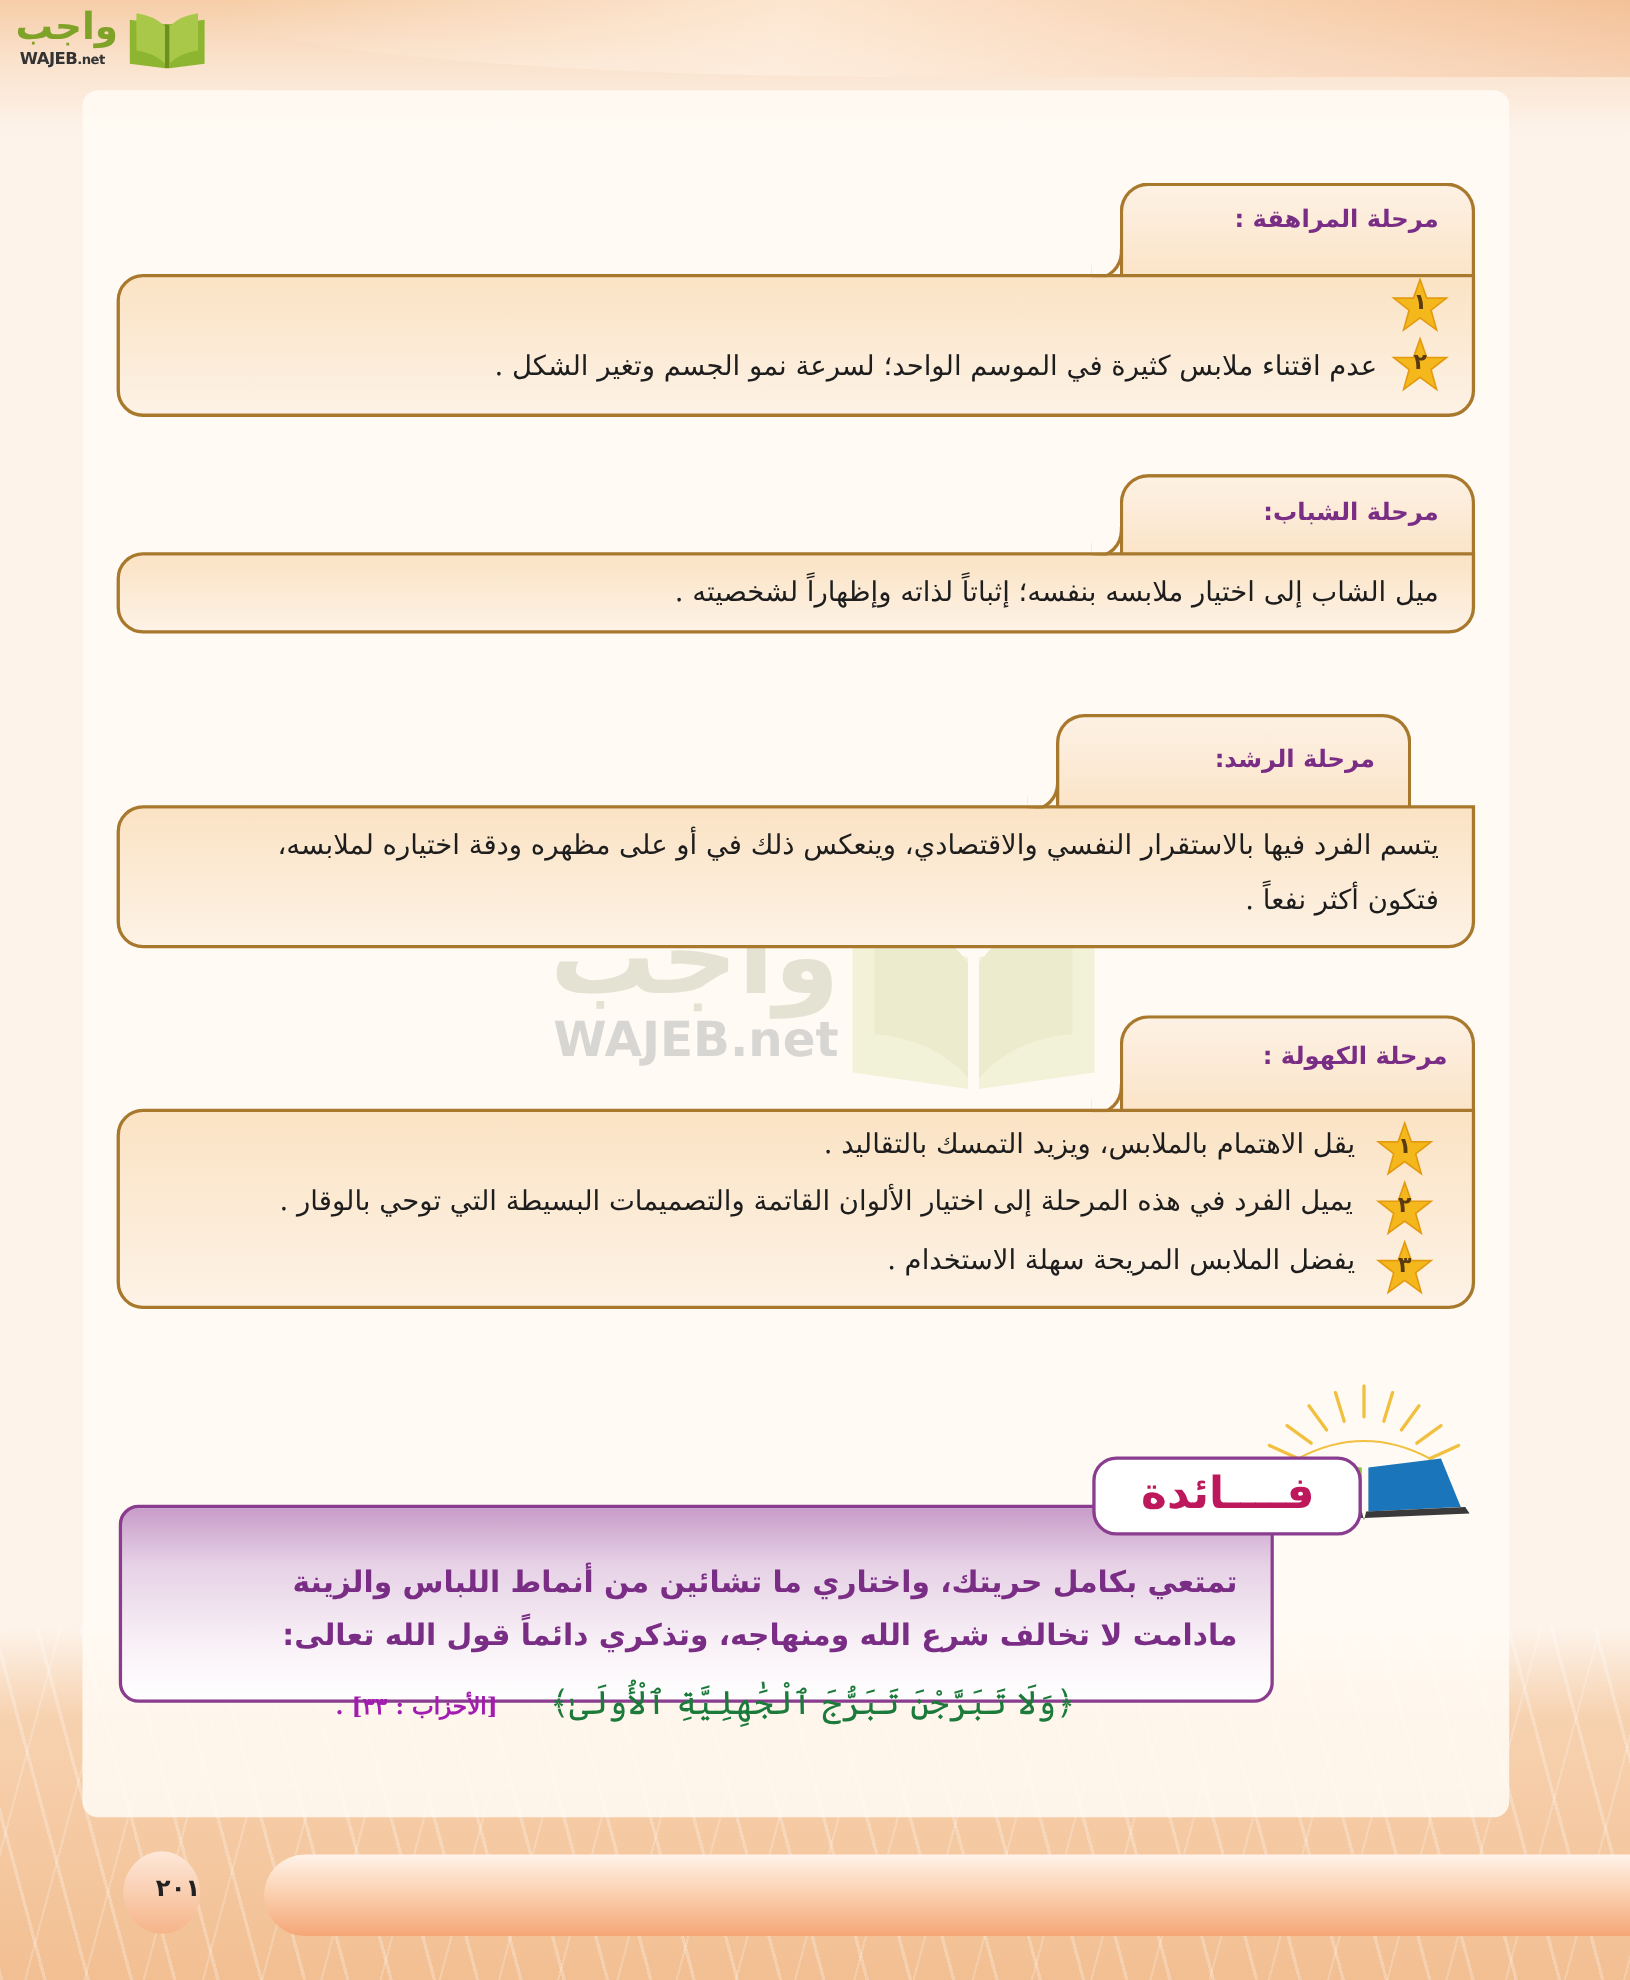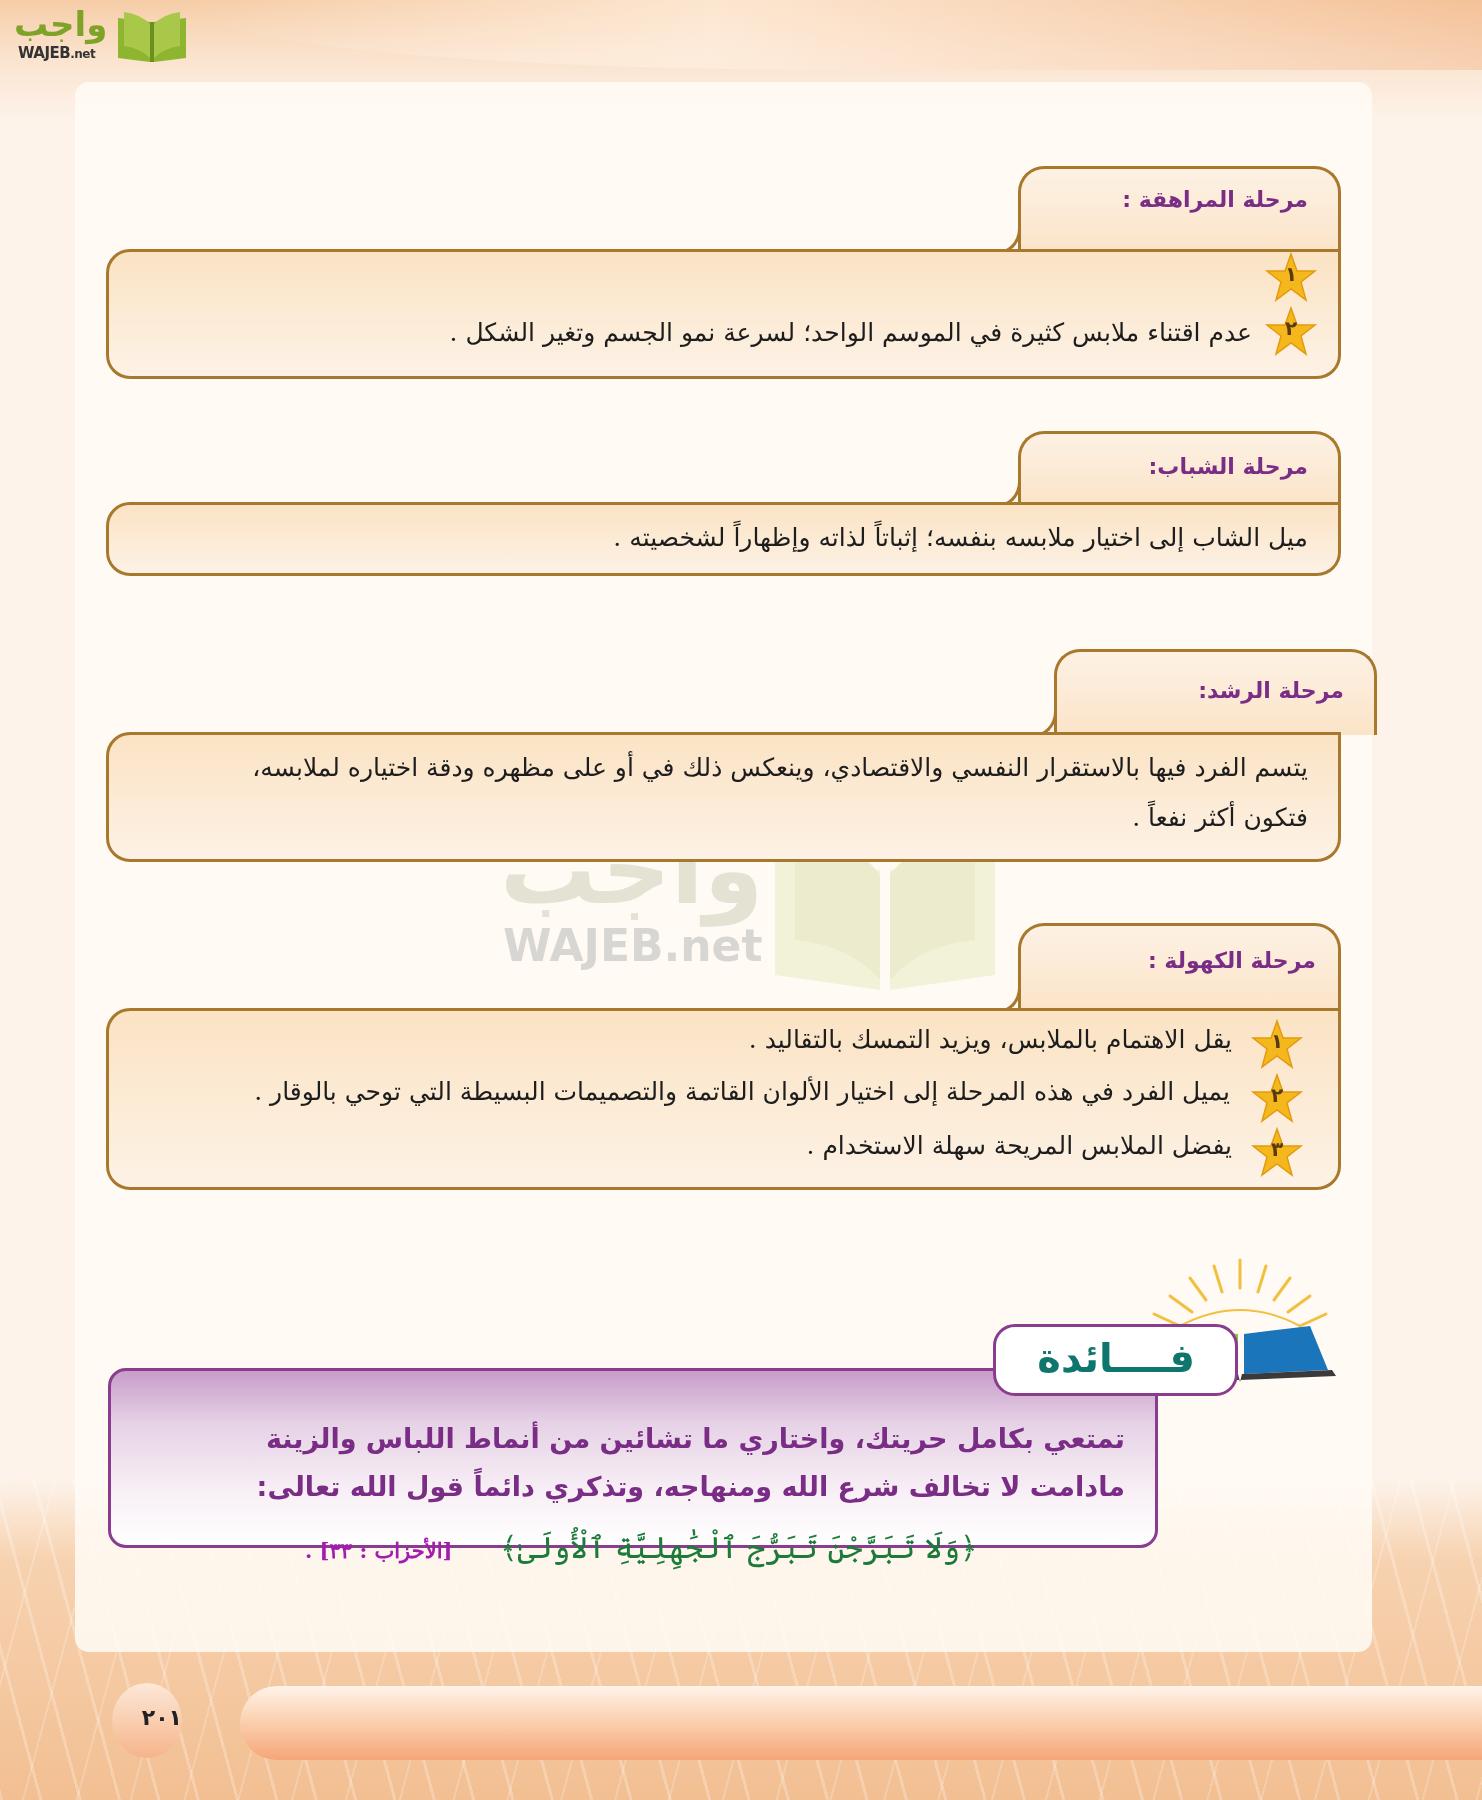--- a/index.html
+++ b/index.html
@@ -80,21 +80,21 @@
     background: linear-gradient(180deg, #c89cc9 0%, #e6d2e6 30%, #f8f0f6 70%, #ffffff 100%);
     border: 3px solid #8a3c8f;
     border-radius: 18px;
   }
   .fa-tab {
     position: absolute; left: 993px; top: 1324px; width: 245px; height: 72px;
     background: #ffffff;
     border: 3px solid #8a3c8f; border-radius: 22px;
   }
   .fa-tab .t {
-    position: absolute; right: 40px; top: 8px; font-size: 40px; font-weight: bold; color: #0f766e;
+    position: absolute; right: 40px; top: 8px; font-size: 40px; font-weight: bold; color: #be185d;
     direction: rtl; letter-spacing: 2px;
   }
   .fa-line {
     position: absolute; right: 30px; direction: rtl; white-space: nowrap;
     font-size: 27px; font-weight: bold; color: #7a2d85;
   }
   .verse {
     position: absolute; left: 500px; top: 1530px; direction: rtl; white-space: nowrap;
     font-family: "DejaVu Serif", serif; font-size: 30px; color: #1c7a3a;
   }
@@ -166,21 +166,21 @@
   <div class="line" style="top:66px; right:86px;">عدم اقتناء ملابس كثيرة في الموسم الواحد؛ لسرعة نمو الجسم وتغير الشكل .</div>
 </div>
 
 <div class="sec-tab" style="left:1018px; top:431px; width:323px; height:74px;">
   <span class="sec-title" style="top:20px;">مرحلة الشباب:</span>
 </div>
 <div class="sec-body" style="left:106px; top:502px; width:1235px; height:74px;">
   <div class="line" style="top:18px; right:30px;">ميل الشاب إلى اختيار ملابسه بنفسه؛ إثباتاً لذاته وإظهاراً لشخصيته .</div>
 </div>
 
-<div class="sec-tab" style="left:1054px; top:649px; width:323px; height:86px;">
+<div class="sec-tab" style="left:960px; top:649px; width:323px; height:86px;">
   <span class="sec-title" style="top:26px;">مرحلة الرشد:</span>
 </div>
 <div class="sec-body" style="left:106px; top:732px; width:1235px; height:130px;">
   <div class="line" style="top:18px; right:30px;">يتسم الفرد فيها بالاستقرار النفسي والاقتصادي، وينعكس ذلك في أو على مظهره ودقة اختياره لملابسه،</div>
   <div class="line" style="top:68px; right:30px;">فتكون أكثر نفعاً .</div>
 </div>
 
 <div class="sec-tab" style="left:1018px; top:923px; width:323px; height:88px;">
   <span class="sec-title" style="top:22px; right:22px;">مرحلة الكهولة :</span>
 </div>

